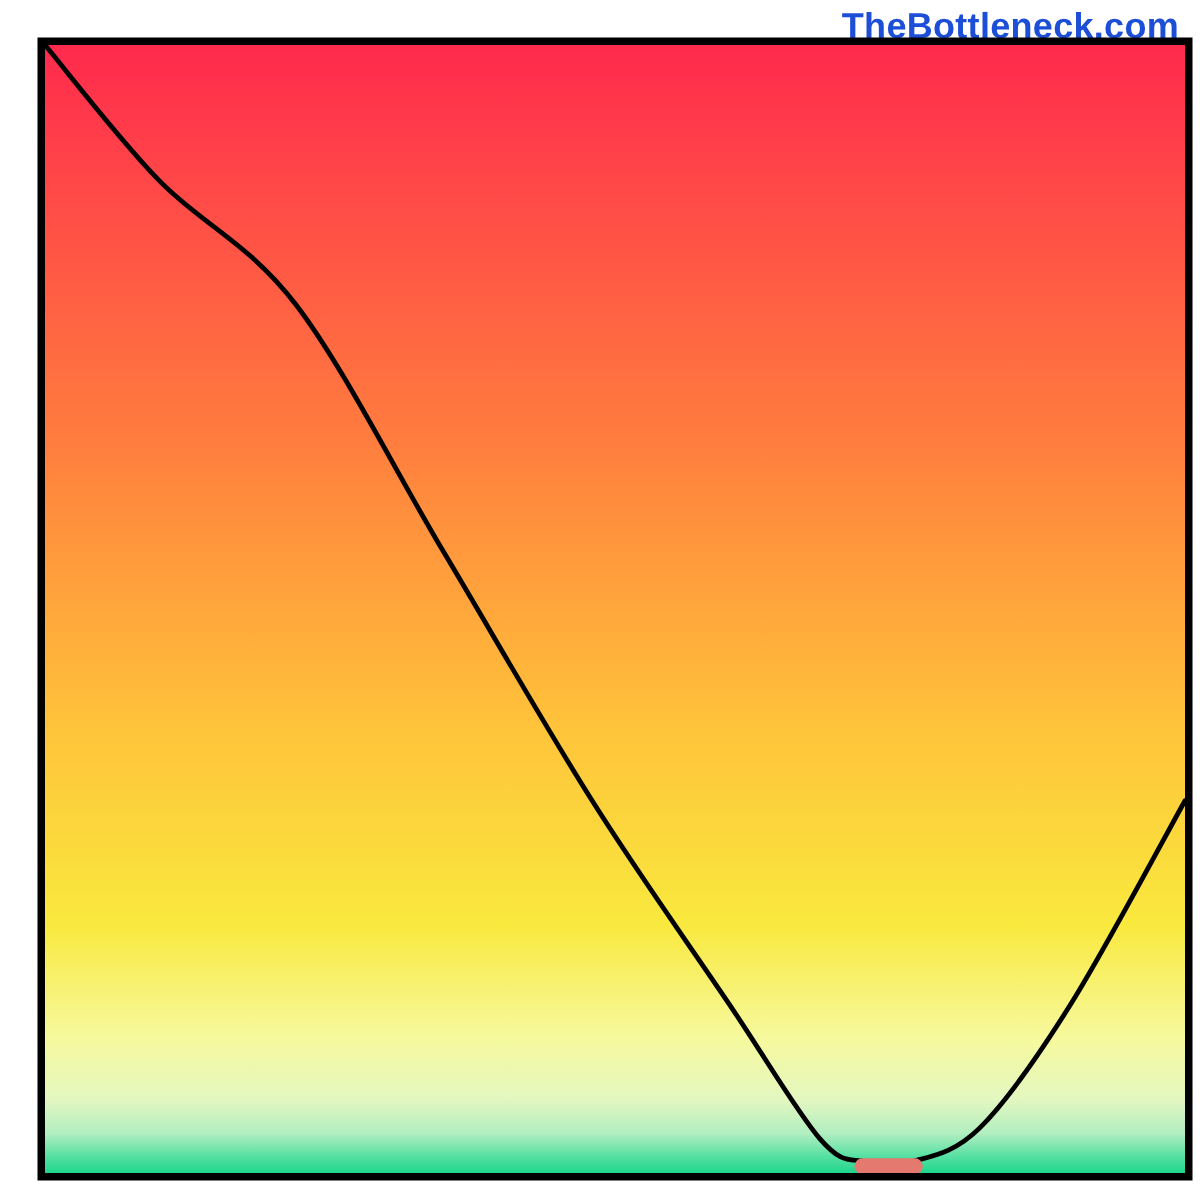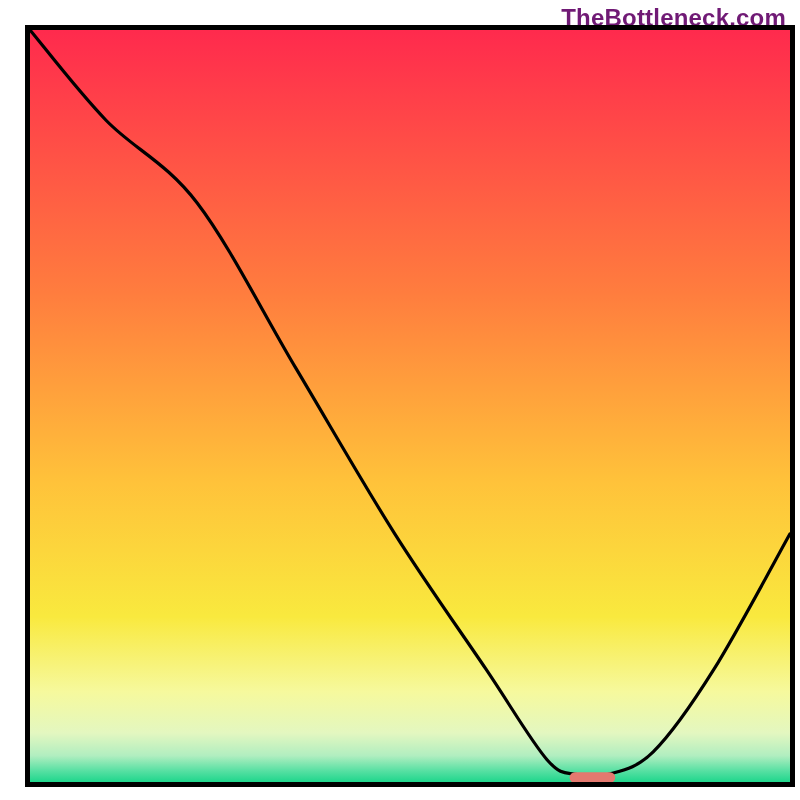--- a/index.html
+++ b/index.html
@@ -16,21 +16,21 @@
     height: 800px;
     box-sizing: border-box;
   }
   .watermark {
     position: absolute;
     top: 4px;
     right: 14px;
     font-family: Arial, Helvetica, sans-serif;
     font-size: 24px;
     font-weight: 600;
-    color: #701a75;
+    color: #1d4ed8;
     letter-spacing: 0.2px;
   }
   svg {
     position: absolute;
     top: 0;
     left: 0;
   }
 </style>
 </head>
 <body>

